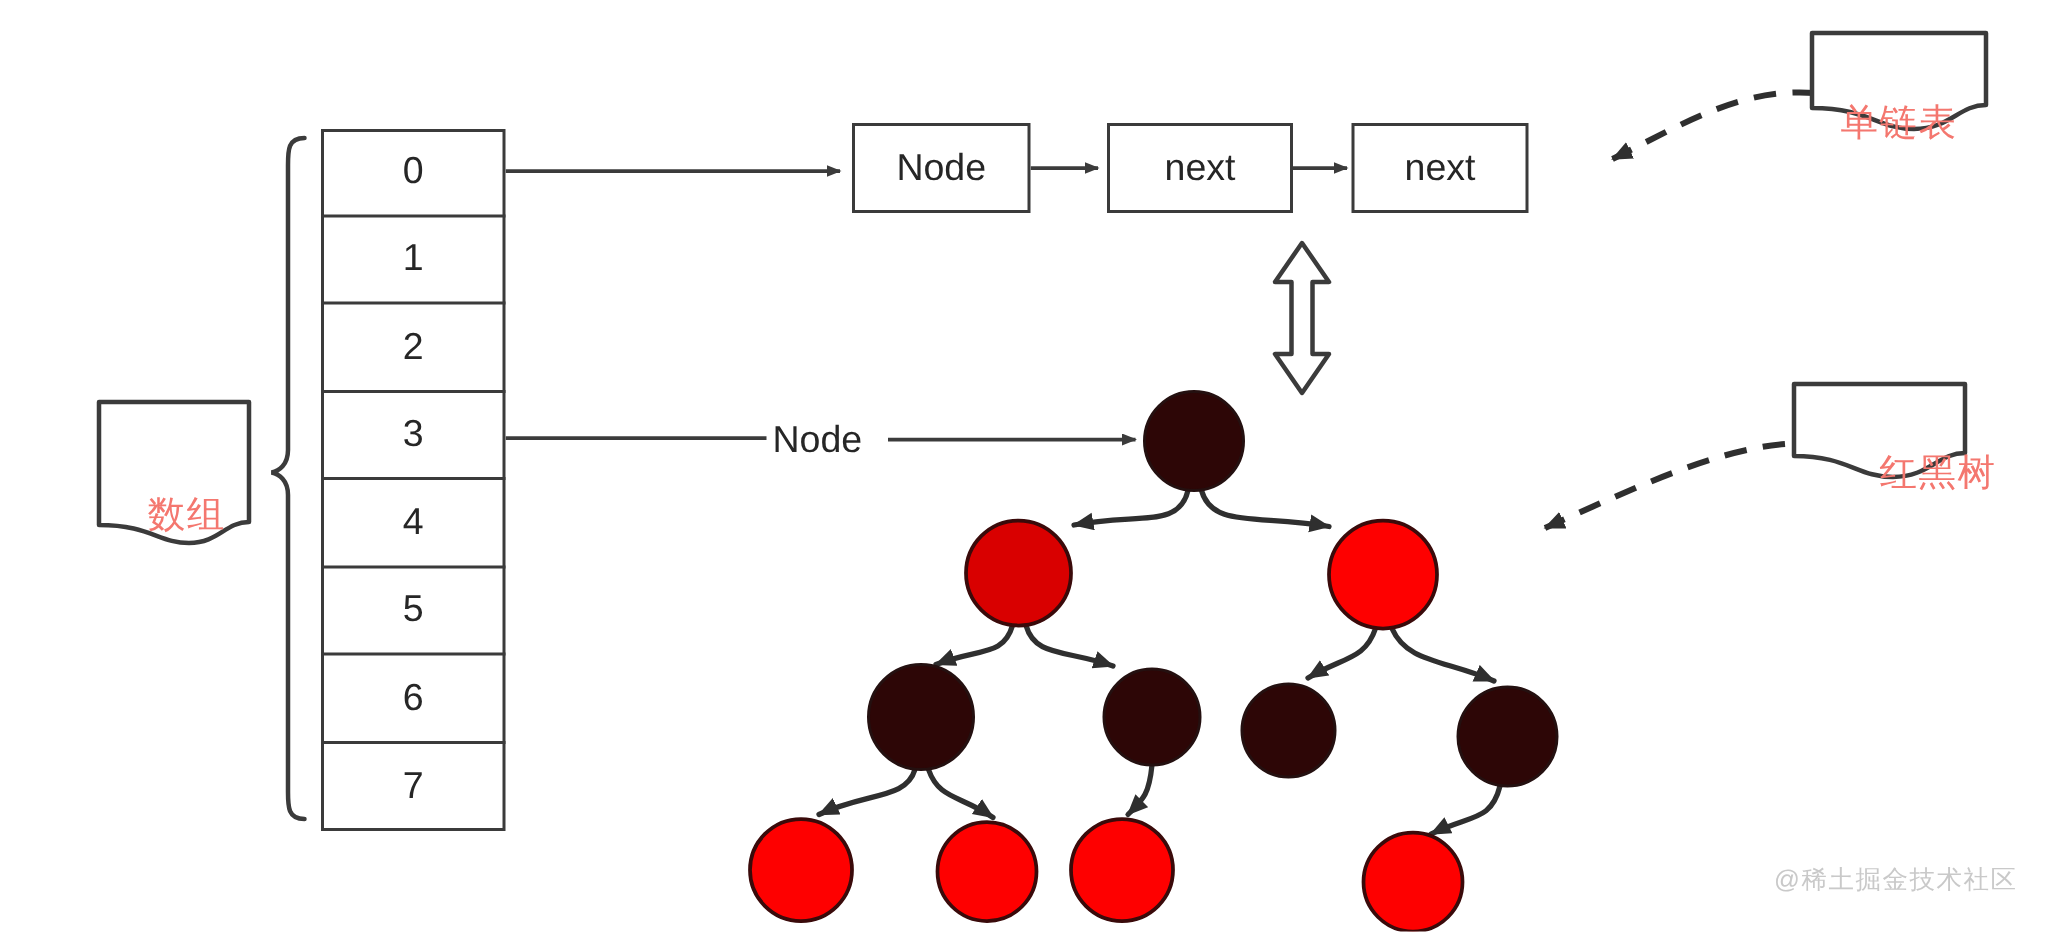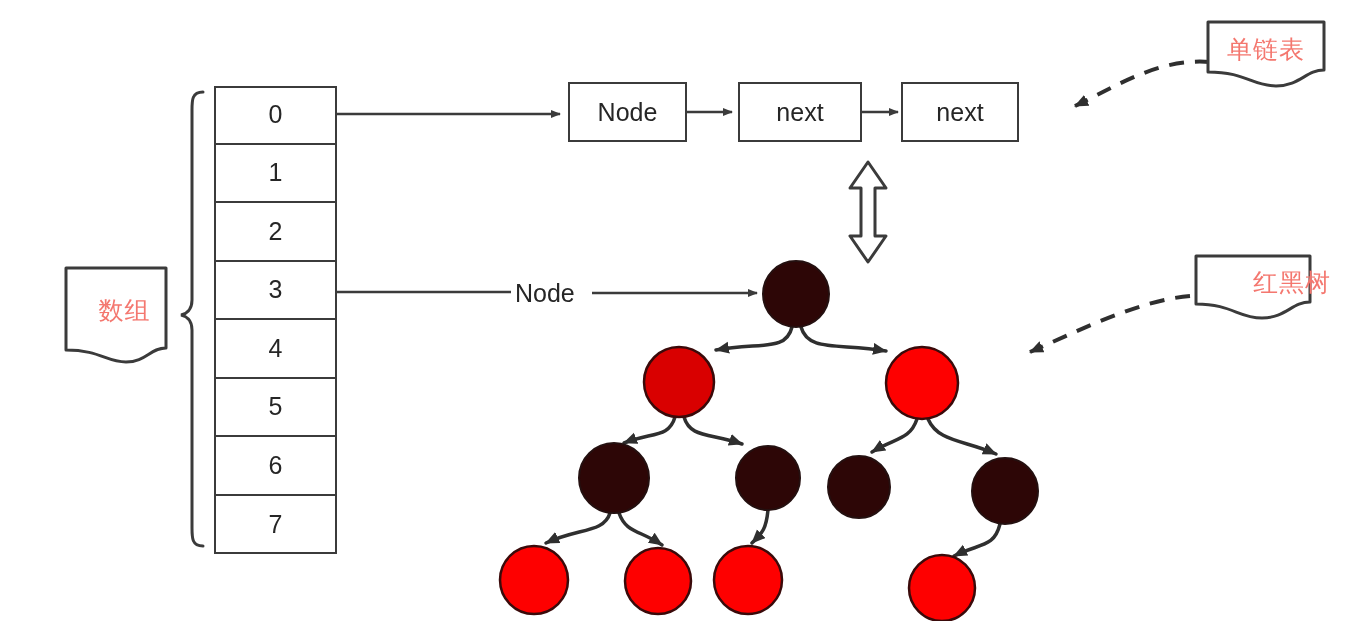--- a/index.html
+++ b/index.html
@@ -19,21 +19,21 @@
         font-size:25px;color:#262626;background:transparent;}
   .cell.last{border-bottom:none;}
 
   
   .ll-box{position:absolute;height:60px;border:2.5px solid #3b3b3b;
           box-sizing:border-box;background:#fff;
           display:flex;align-items:center;justify-content:center;
           font-size:25px;color:#262626;}
 
   
-  .note{position:absolute;}
+  .note{position:absolute;margin-top:32px;}
   .note .note-text{position:absolute;left:0;top:0;width:100%;height:100%;
         display:flex;align-items:center;justify-content:center;
         font-size:25px;color:#f4776f;letter-spacing:1px;
         padding-bottom:10px;box-sizing:border-box;}
 
   
   .plain-label{position:absolute;font-size:25px;color:#262626;background:#fff;
                padding:0 4px;white-space:nowrap;}
 
   .watermark{position:absolute;right:26px;top:575px;font-size:17px;
@@ -156,14 +156,15 @@
   </div>
 
   <div class="note" style="left:1208px;top:22px;width:116px;height:64px;">
     <div class="note-text">单链表</div>
   </div>
 
   <div class="note" style="left:1246px;top:256px;width:92px;height:62px;">
     <div class="note-text">红黑树</div>
   </div>
 
+  <div class="watermark">@稀土掘金技术社区</div>
 
 </div>
 
 </body></html>

